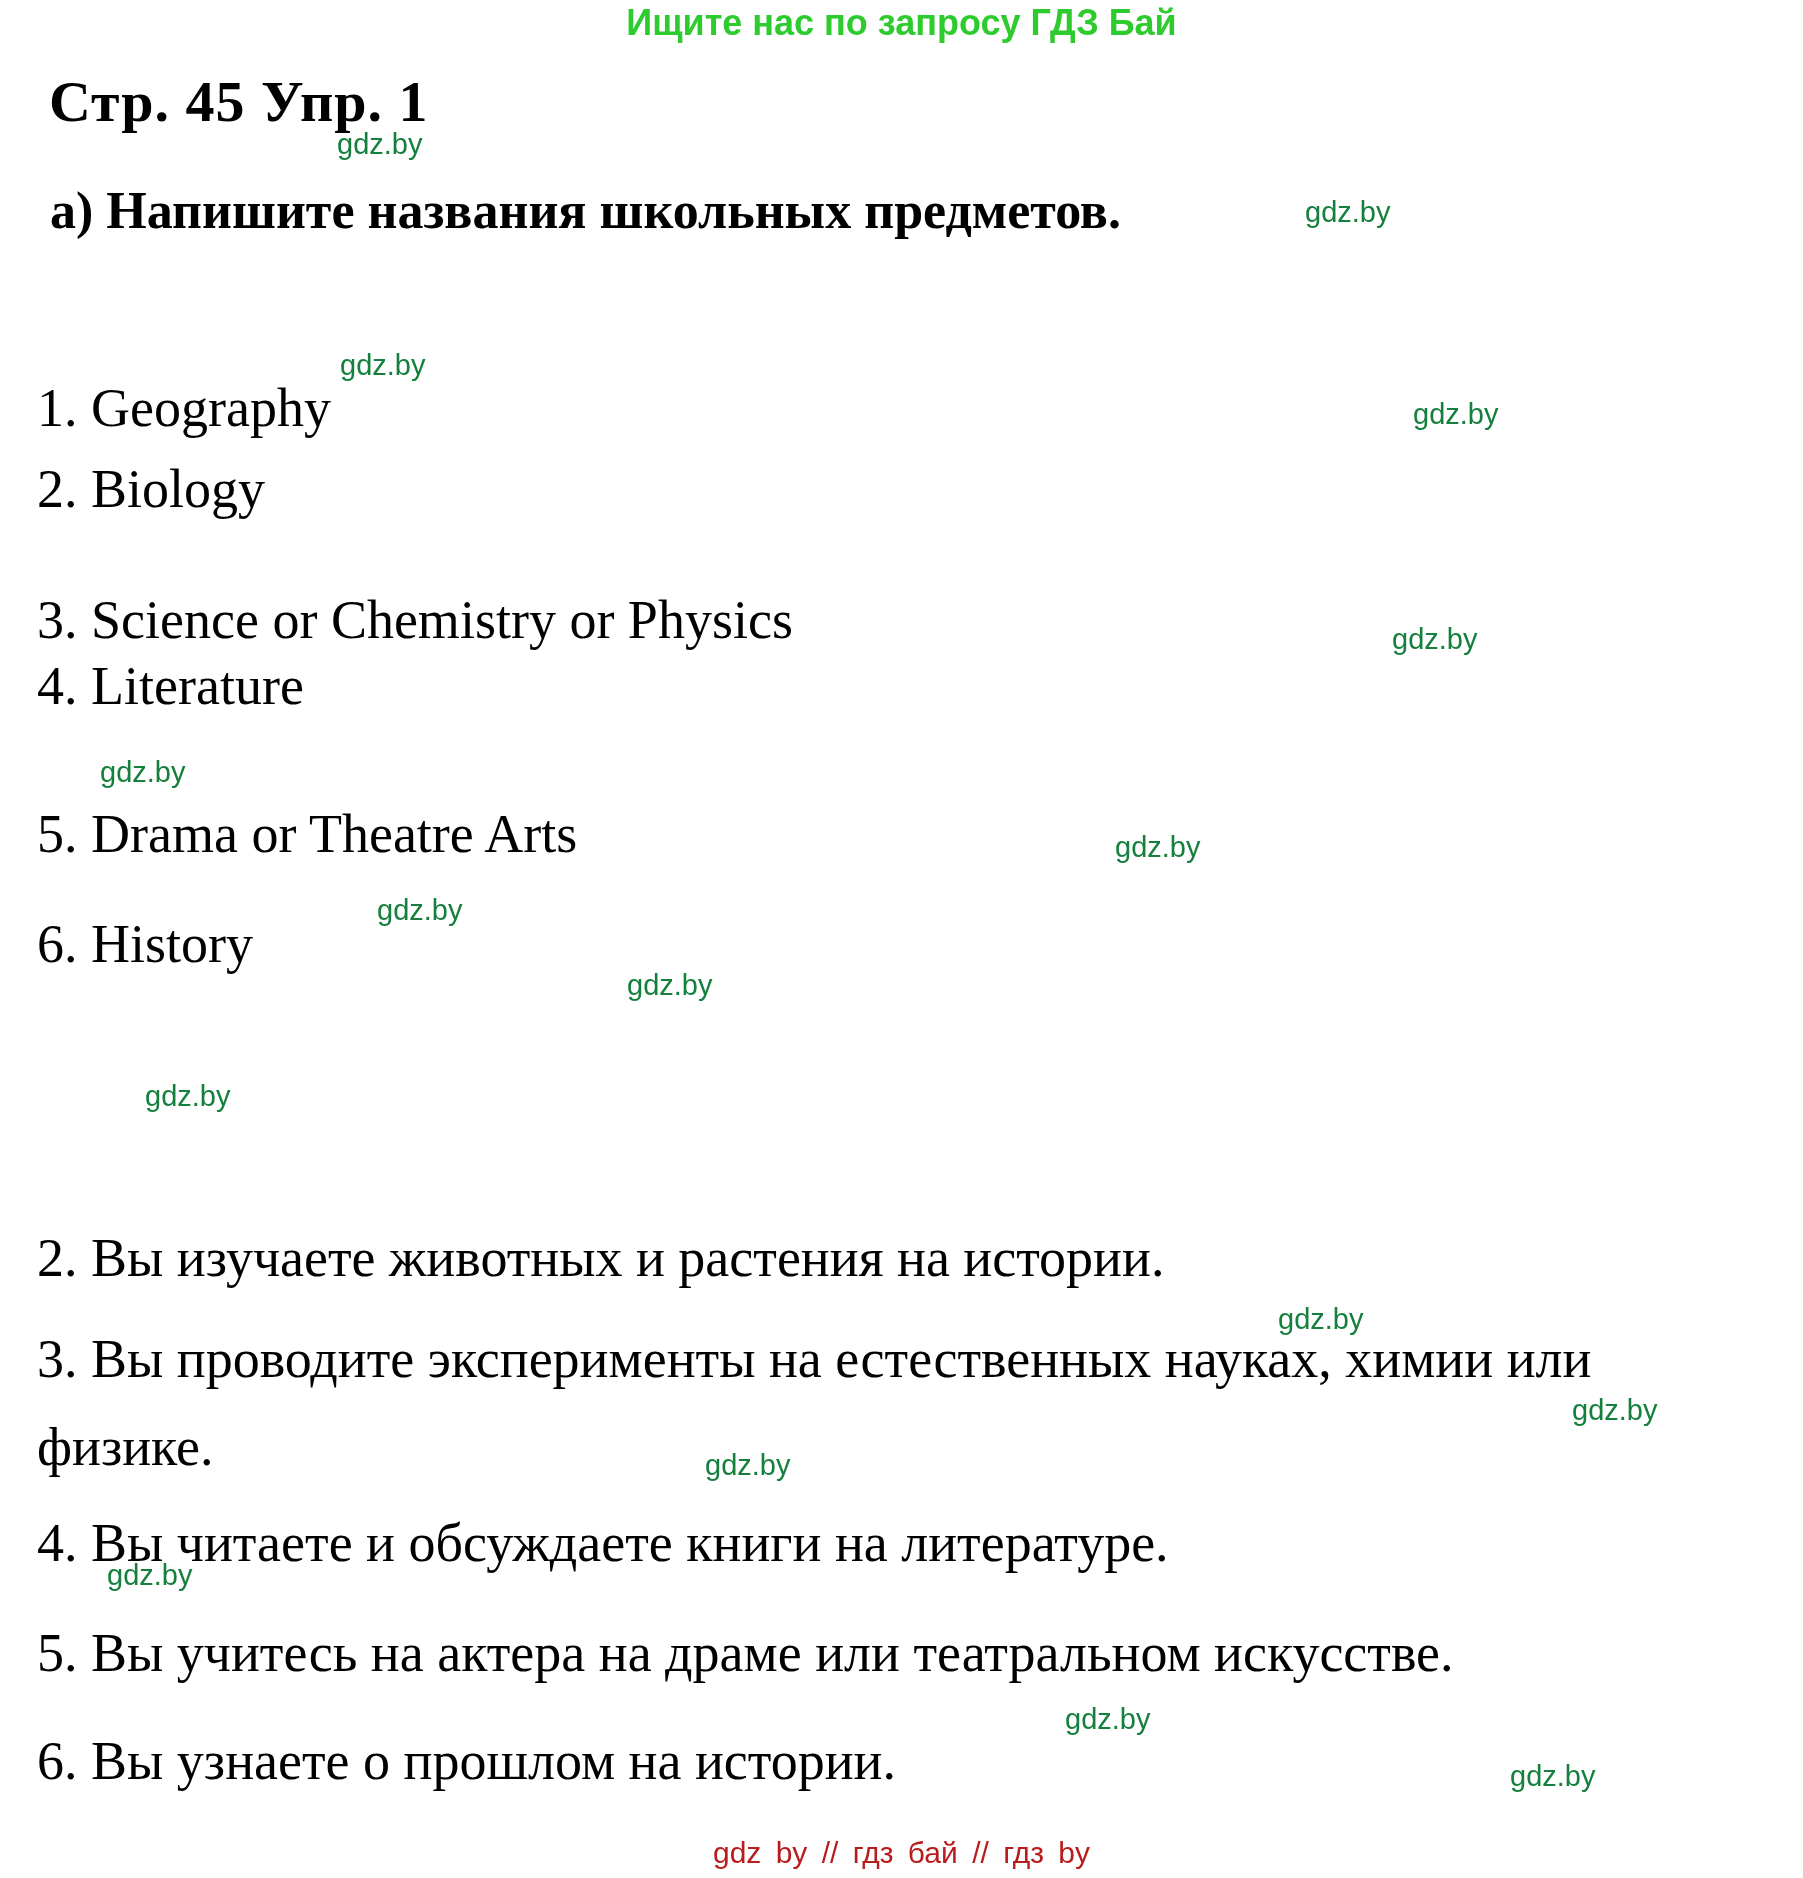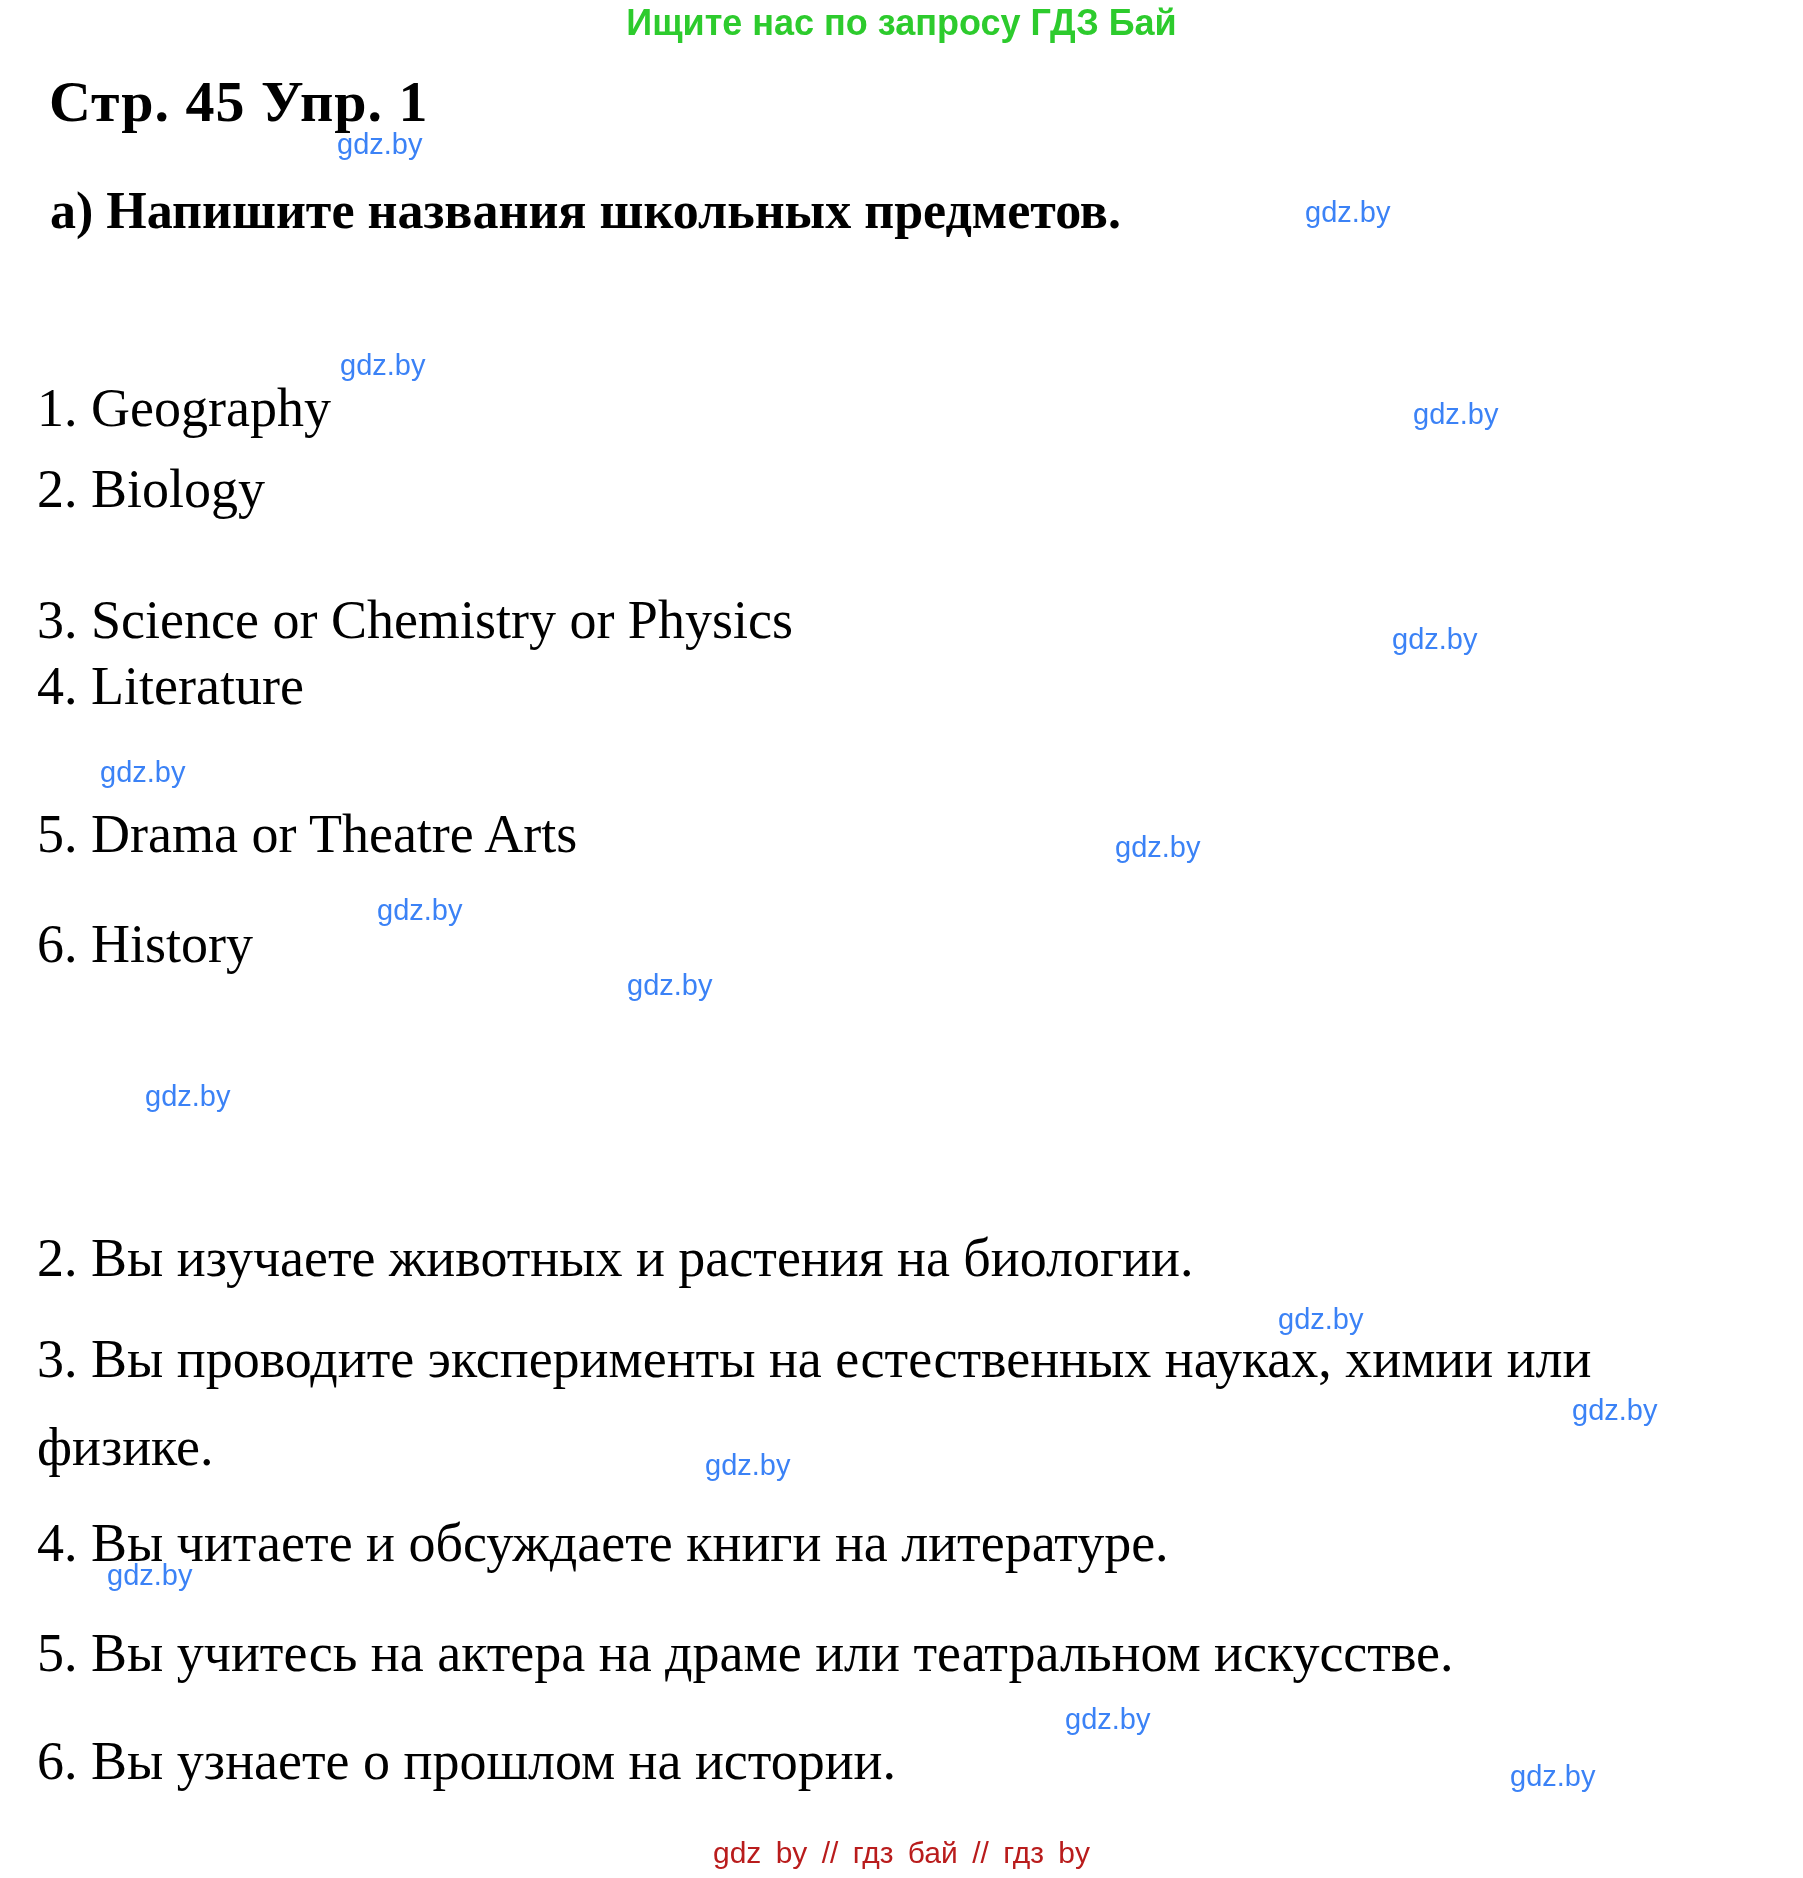--- a/index.html
+++ b/index.html
@@ -47,21 +47,21 @@
     position:absolute;
     left:37px;
     font-size:54px;
     line-height:88px;
   }
   .sentence.wrap{ width:1740px; }
   .wm{
     position:absolute;
     font-family:"Liberation Sans","DejaVu Sans",sans-serif;
     font-size:29px;
-    color:#3b82f6;
+    color:#15803d;
     white-space:nowrap;
   }
   .footer{
     position:absolute;
     left:0; right:0; top:1836px;
     text-align:center;
     font-family:"Liberation Sans","DejaVu Sans",sans-serif;
     font-size:30px;
     color:#b91c1c;
     word-spacing:6px;
@@ -98,21 +98,21 @@
     <span>5.</span>
     <span>Drama or Theatre Arts</span>
   </div>
   <div class="subject" style="top:913px">
     <span>6.</span>
     <span>History</span>
   </div>
 
   <div class="sentence" style="top:1214px">
     <span>2.</span>
-    <span>Вы изучаете животных и растения на биологии.</span>
+    <span>Вы изучаете животных и растения на истории.</span>
   </div>
   <div class="sentence wrap" style="top:1315px">
     <span>3.</span>
     <span>Вы проводите эксперименты на естественных науках, химии или физике.</span>
   </div>
   <div class="sentence" style="top:1499px">
     <span>4.</span>
     <span>Вы читаете и обсуждаете книги на литературе.</span>
   </div>
   <div class="sentence" style="top:1609px">

